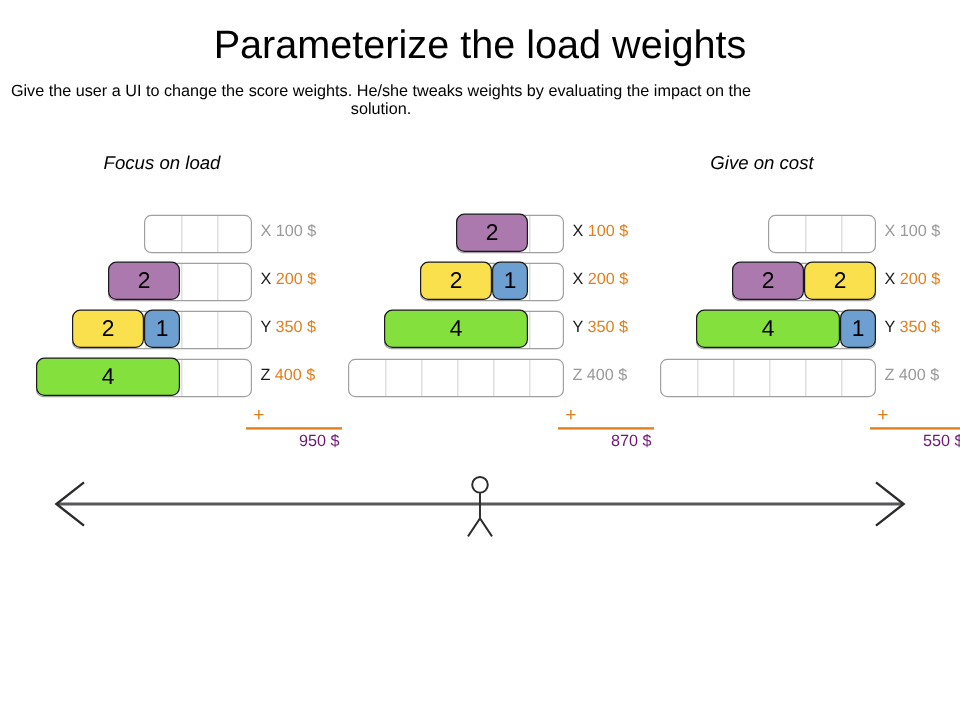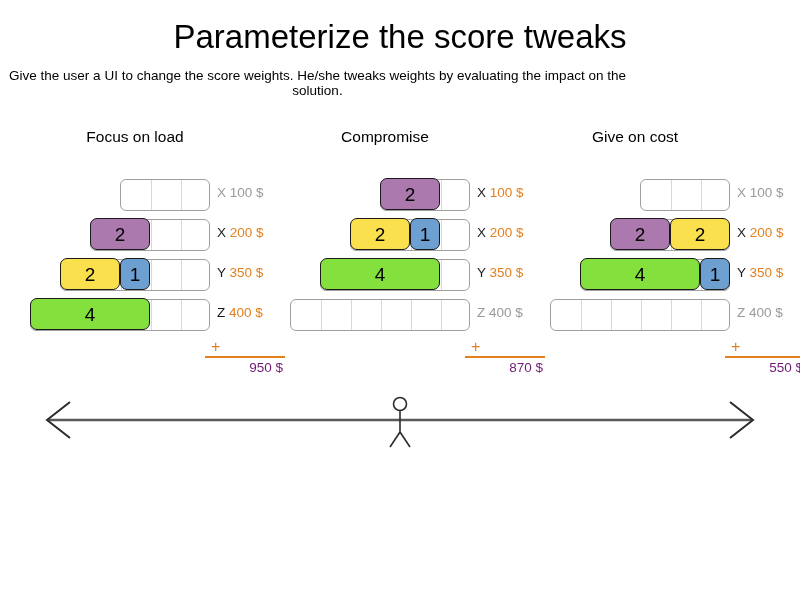--- a/index.html
+++ b/index.html
@@ -49,20 +49,21 @@
     width: 270px;
     height: 260px;
   }
   .col-head {
     position: absolute;
     top: 128px;
     width: 270px;
     text-align: center;
     font-size: 15.5px;
     color: #000;
+    font-style: italic;
   }
 
   
   .row {
     position: absolute;
     height: 32px;
   }
   .track {
     position: absolute;
     top: 0; bottom: 0;
@@ -142,21 +143,21 @@
     position: absolute;
     left: 0; top: 390px;
     width: 800px; height: 120px;
   }
 </style>
 </head>
 <body>
 
 <div id="slide">
 
-  <div class="title">Parameterize the score tweaks</div>
+  <div class="title">Parameterize the load weights</div>
   <div class="subtitle">Give the user a UI to change the score weights. He/she tweaks weights by evaluating the impact on the solution.</div>
 
   <div id="columns-host">
       <div class="column" style="left: 0px;">
         <div class="col-head">Focus on load</div>
         <div class="row" style="left: 120px; top: 179px; width: 90px;">
           <div class="track" style="left: 0px; width: 90px;">
             <div class="seg-lines">
               <div class="seg-line" style="left: 30px;"></div>
               <div class="seg-line" style="left: 60px;"></div>
@@ -209,21 +210,20 @@
           </div>
         </div>
         <div class="rowlabel" style="left: 217px; top: 305px;"><span class="letter">Z</span><span class="amount"> 400 $</span></div>
         <div class="sum" style="left: 205px; top: 341px;">
           <div class="plus">+</div>
           <div class="rule"></div>
           <div class="total">950 $</div>
         </div>
       </div>
       <div class="column" style="left: 250px;">
-        <div class="col-head">Compromise</div>
         <div class="row" style="left: 130px; top: 179px; width: 90px;">
           <div class="track" style="left: 0px; width: 90px;">
             <div class="seg-lines">
               <div class="seg-line" style="left: 30px;"></div>
               <div class="seg-line" style="left: 60px;"></div>
             </div>
           </div>
           <div class="chip purple" style="left: 0px; width: 60px;">
             <span>2</span>
           </div>

